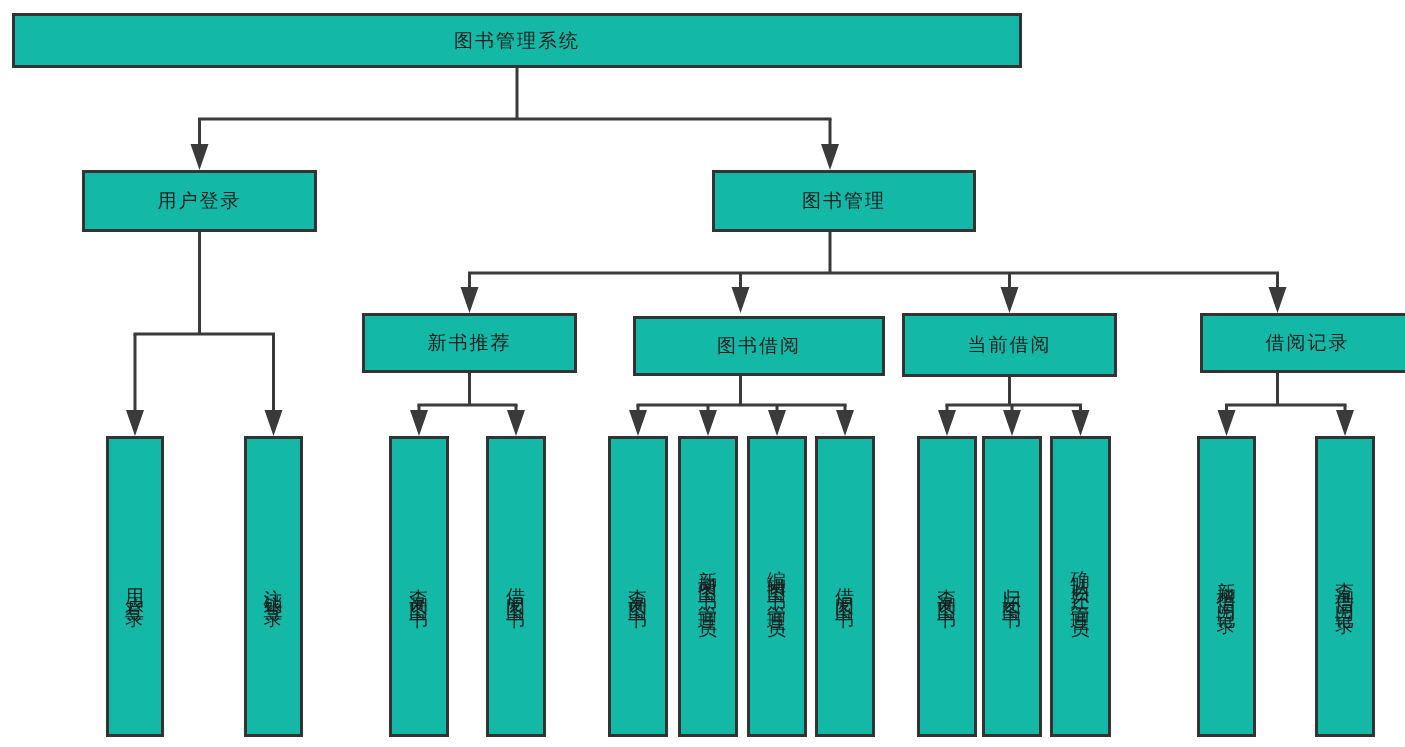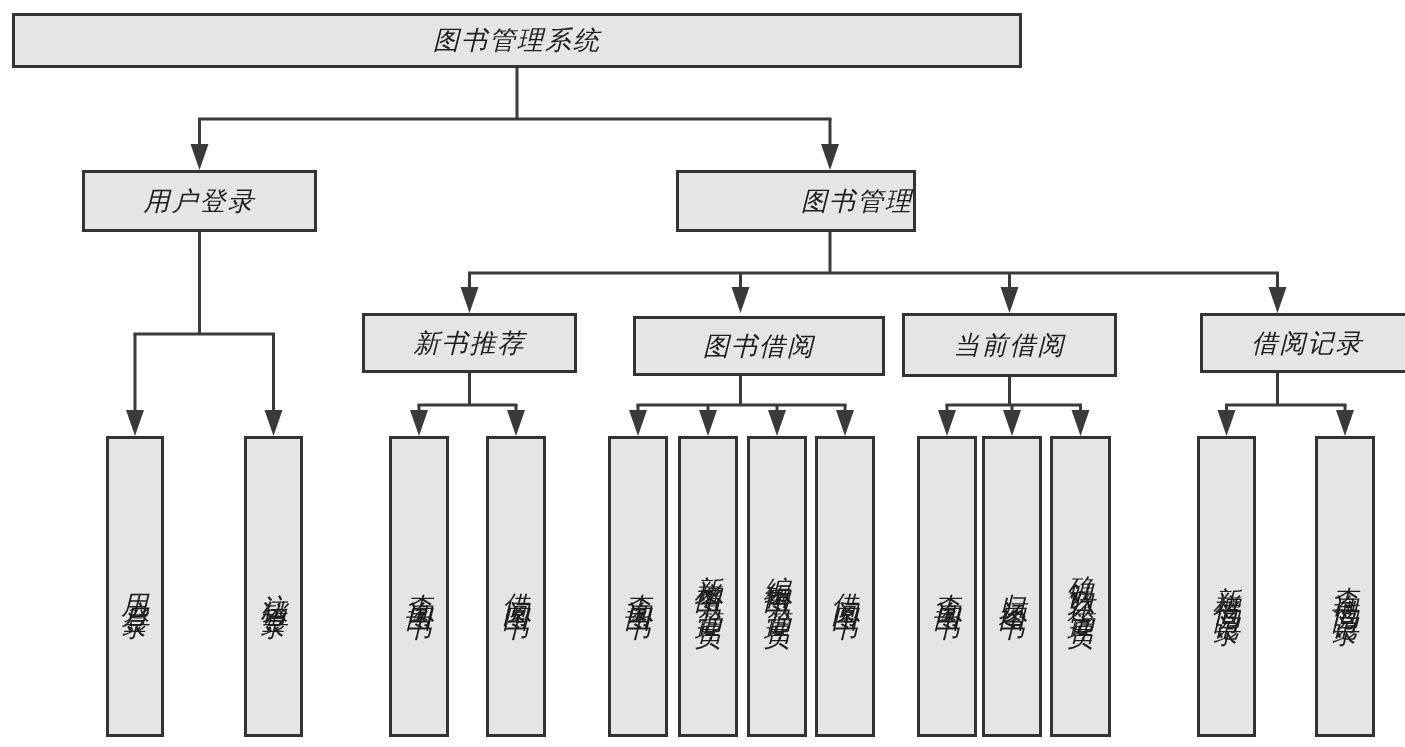--- a/index.html
+++ b/index.html
@@ -15,45 +15,44 @@
     width:1405px;height:747px;
     background:var(--bg);
     overflow:hidden;
     font-family:"Liberation Sans","DejaVu Sans",sans-serif;
     color:var(--text);
   }
   #connectors{position:absolute;left:0;top:0;z-index:1;}
   .node{
     position:absolute;
     box-sizing:border-box;
-    background:#e5e5e5;
+    background:#14b8a6;
     border:3px solid var(--border);
     display:flex;
     align-items:center;
     justify-content:center;
     z-index:2;
-    font-size:26px;
+    font-size:19px;
     color:var(--text);
-    font-style:italic;
   }
   .node.h span{
     white-space:nowrap;
     letter-spacing:2px;
   }
   .node.v span{
     writing-mode:vertical-rl;
     text-orientation:mixed;
     letter-spacing:7px;
     line-height:1;
     white-space:nowrap;
   }
   
   #node-root   {left:12px; top:13px; width:1010px;height:55px;}
   #node-login  {left:82px; top:170px;width:235px; height:62px;}
-  #node-mgmt   {left:676px;top:170px;width:240px; height:62px;justify-content:flex-end;}
+  #node-mgmt   {left:712px;top:170px;width:264px; height:62px;}
   #node-rec    {left:362px;top:313px;width:215px; height:60px;text-align:right;}
   #node-borrow {left:633px;top:316px;width:252px; height:60px;}
   #node-current{left:902px;top:313px;width:215px; height:64px;}
   #node-records{left:1170px;top:313px;width:215px;height:60px;margin-left:30px;}
   .leaf{top:436px;height:301px;}
   #node-leaf_user_login {left:106px; width:58px;}
   #node-leaf_logout     {left:244px; width:59px;}
   #node-leaf_rec_query  {left:389px; width:60px;}
   #node-leaf_rec_borrow {left:486px; width:60px;}
   #node-leaf_bb_query   {left:608px; width:60px;}

